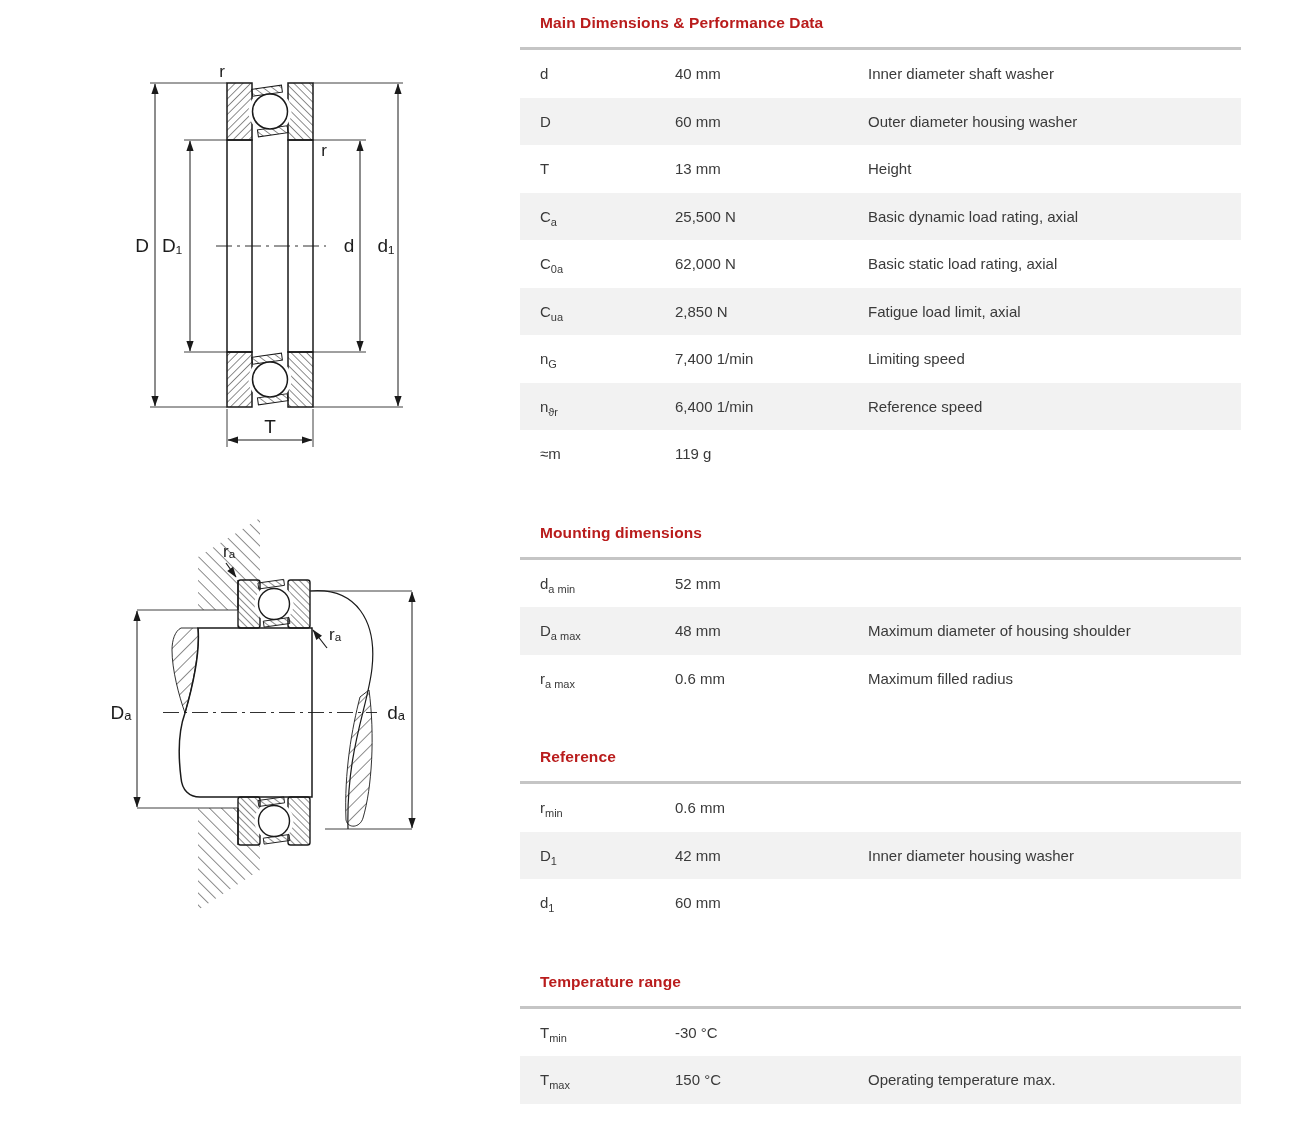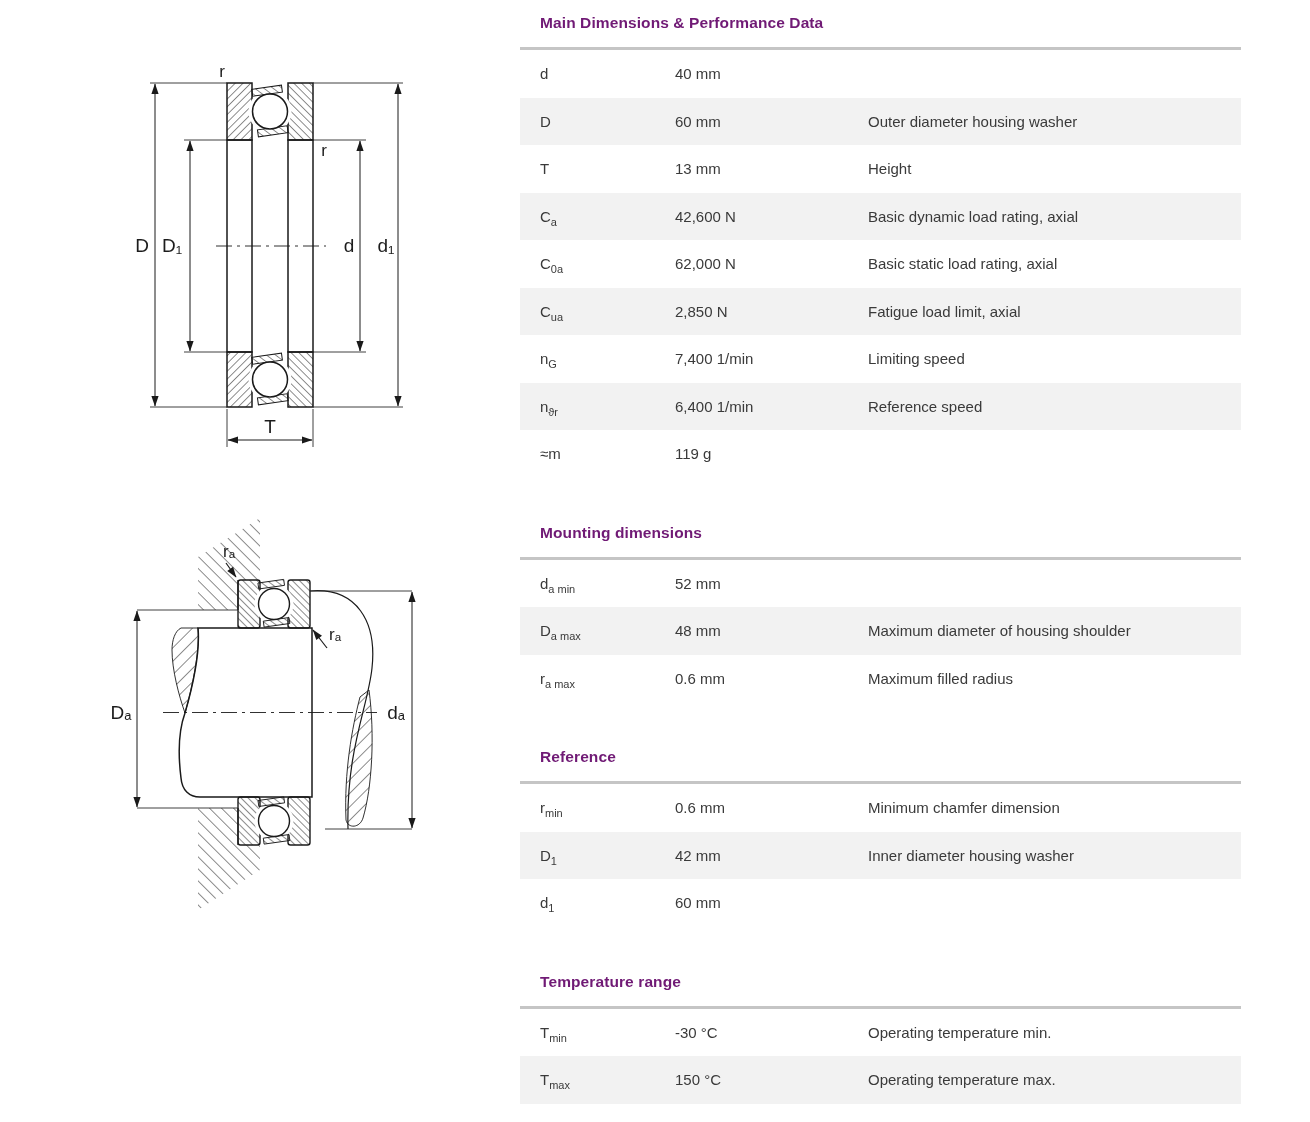--- a/index.html
+++ b/index.html
@@ -18,21 +18,21 @@
   #drawing-bottom { left: 105px; top: 500px; width: 340px; height: 430px; }
   .dlabel   { font-family: "Liberation Sans", "DejaVu Sans", sans-serif; font-size: 19px; fill: #1c1c1c; }
   .dlabel-s { font-family: "Liberation Sans", "DejaVu Sans", sans-serif; font-size: 17px; fill: #1c1c1c; }
 
   
   .tables { position: absolute; left: 520px; top: 0; width: 721px; }
   .tbl { margin-top: 32px; }
   .tbl:first-child { margin-top: 0; }
   .tbl-heading {
     margin: 0; padding: 14px 0 15px 20px;
-    font-size: 15.5px; font-weight: 700; color: #701a75;
+    font-size: 15.5px; font-weight: 700; color: #b91c1c;
     letter-spacing: 0.1px;
   }
   .tbl-body { border-top: 3px solid #c5c5c5; }
   .row {
     display: grid;
     grid-template-columns: 135px 193px 1fr;
     align-items: center;
     height: 47.5px;
     padding-left: 20px;
     font-size: 15px;
@@ -186,34 +186,35 @@
 </svg>
 
 <div class="tables">
 
   <section class="tbl">
     <h2 class="tbl-heading">Main Dimensions &amp; Performance Data</h2>
     <div class="tbl-body">
       <div class="row">
         <div class="cell sym"><span>d</span><sub></sub></div>
         <div class="cell val">40 mm</div>
+        <div class="cell desc">Inner diameter shaft washer</div>
       </div>
       <div class="row">
         <div class="cell sym"><span>D</span><sub></sub></div>
         <div class="cell val">60 mm</div>
         <div class="cell desc">Outer diameter housing washer</div>
       </div>
       <div class="row">
         <div class="cell sym"><span>T</span><sub></sub></div>
         <div class="cell val">13 mm</div>
         <div class="cell desc">Height</div>
       </div>
       <div class="row">
         <div class="cell sym"><span>C</span><sub>a</sub></div>
-        <div class="cell val">42,600 N</div>
+        <div class="cell val">25,500 N</div>
         <div class="cell desc">Basic dynamic load rating, axial</div>
       </div>
       <div class="row">
         <div class="cell sym"><span>C</span><sub>0a</sub></div>
         <div class="cell val">62,000 N</div>
         <div class="cell desc">Basic static load rating, axial</div>
       </div>
       <div class="row">
         <div class="cell sym"><span>C</span><sub>ua</sub></div>
         <div class="cell val">2,850 N</div>
@@ -255,41 +256,39 @@
       </div>
     </div>
   </section>
 
   <section class="tbl">
     <h2 class="tbl-heading">Reference</h2>
     <div class="tbl-body">
       <div class="row">
         <div class="cell sym"><span>r</span><sub>min</sub></div>
         <div class="cell val">0.6 mm</div>
-        <div class="cell desc">Minimum chamfer dimension</div>
       </div>
       <div class="row">
         <div class="cell sym"><span>D</span><sub>1</sub></div>
         <div class="cell val">42 mm</div>
         <div class="cell desc">Inner diameter housing washer</div>
       </div>
       <div class="row">
         <div class="cell sym"><span>d</span><sub>1</sub></div>
         <div class="cell val">60 mm</div>
       </div>
     </div>
   </section>
 
   <section class="tbl">
     <h2 class="tbl-heading">Temperature range</h2>
     <div class="tbl-body">
       <div class="row">
         <div class="cell sym"><span>T</span><sub>min</sub></div>
         <div class="cell val">-30 °C</div>
-        <div class="cell desc">Operating temperature min.</div>
       </div>
       <div class="row">
         <div class="cell sym"><span>T</span><sub>max</sub></div>
         <div class="cell val">150 °C</div>
         <div class="cell desc">Operating temperature max.</div>
       </div>
     </div>
   </section>
 
 </div>

